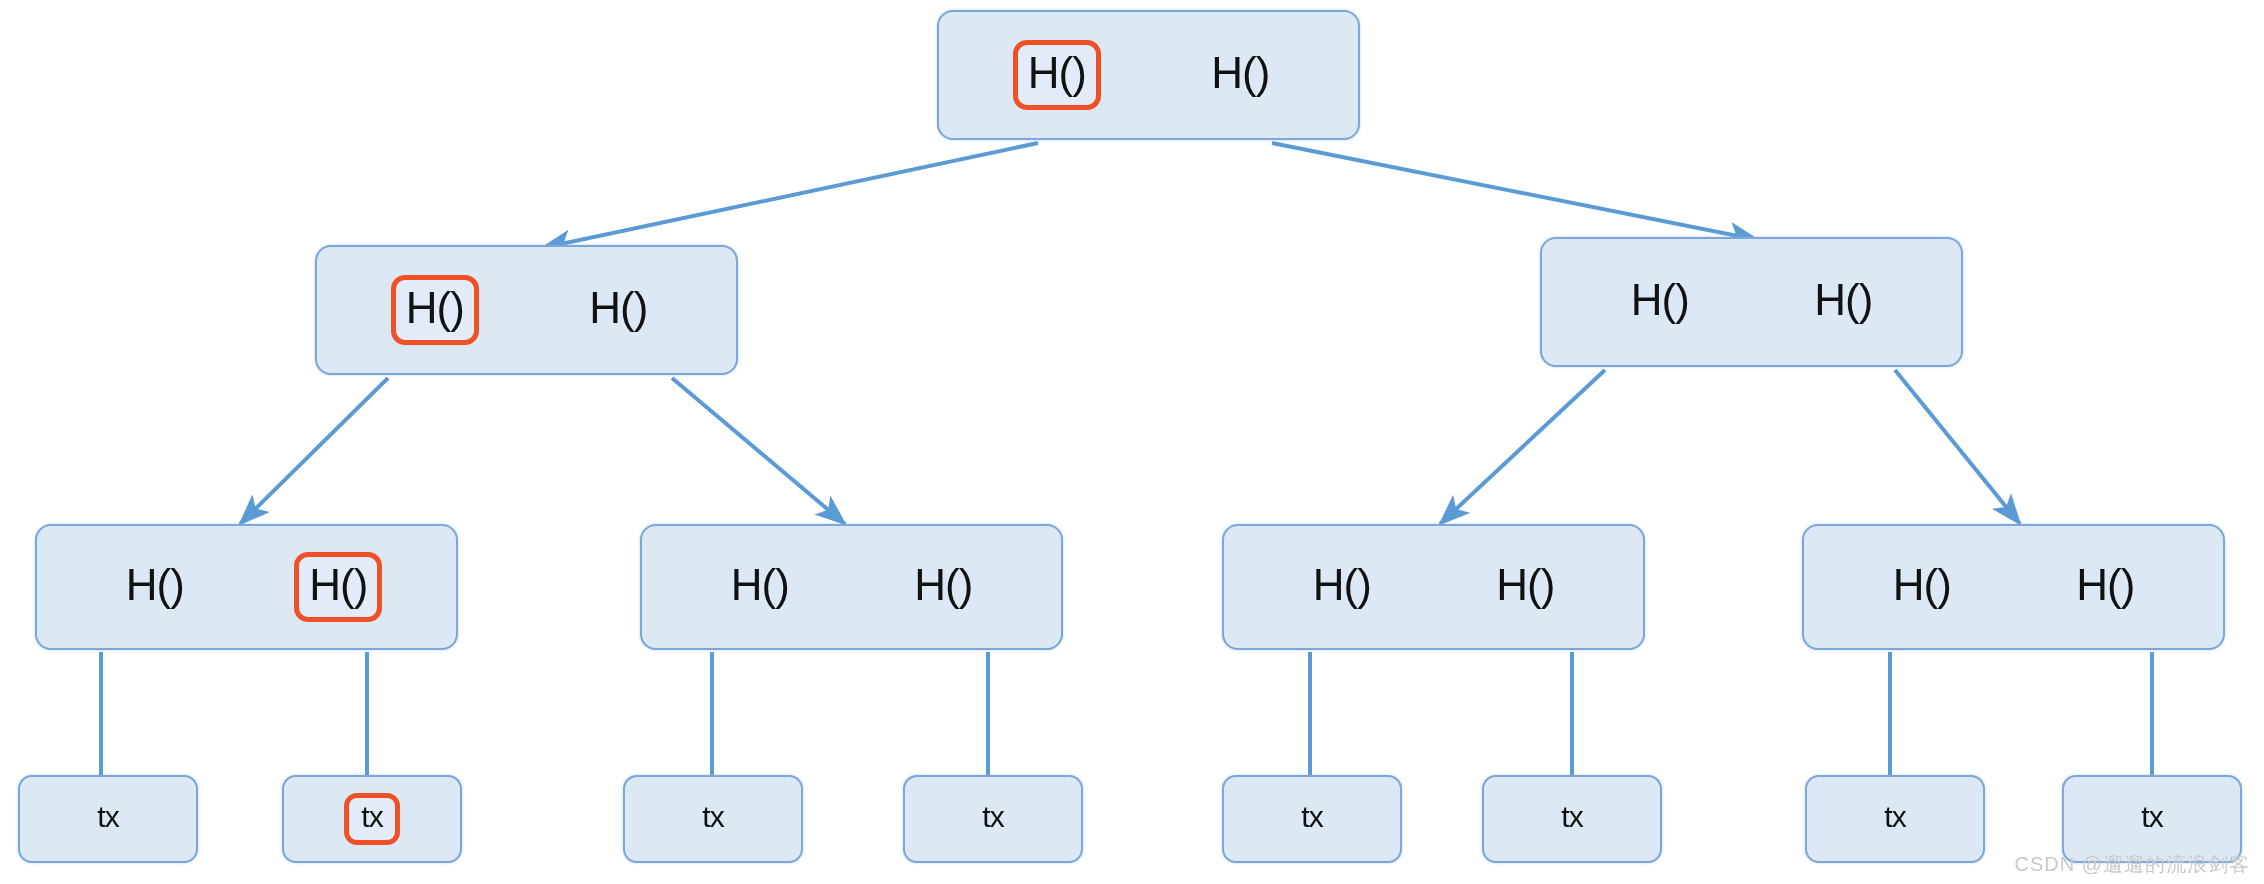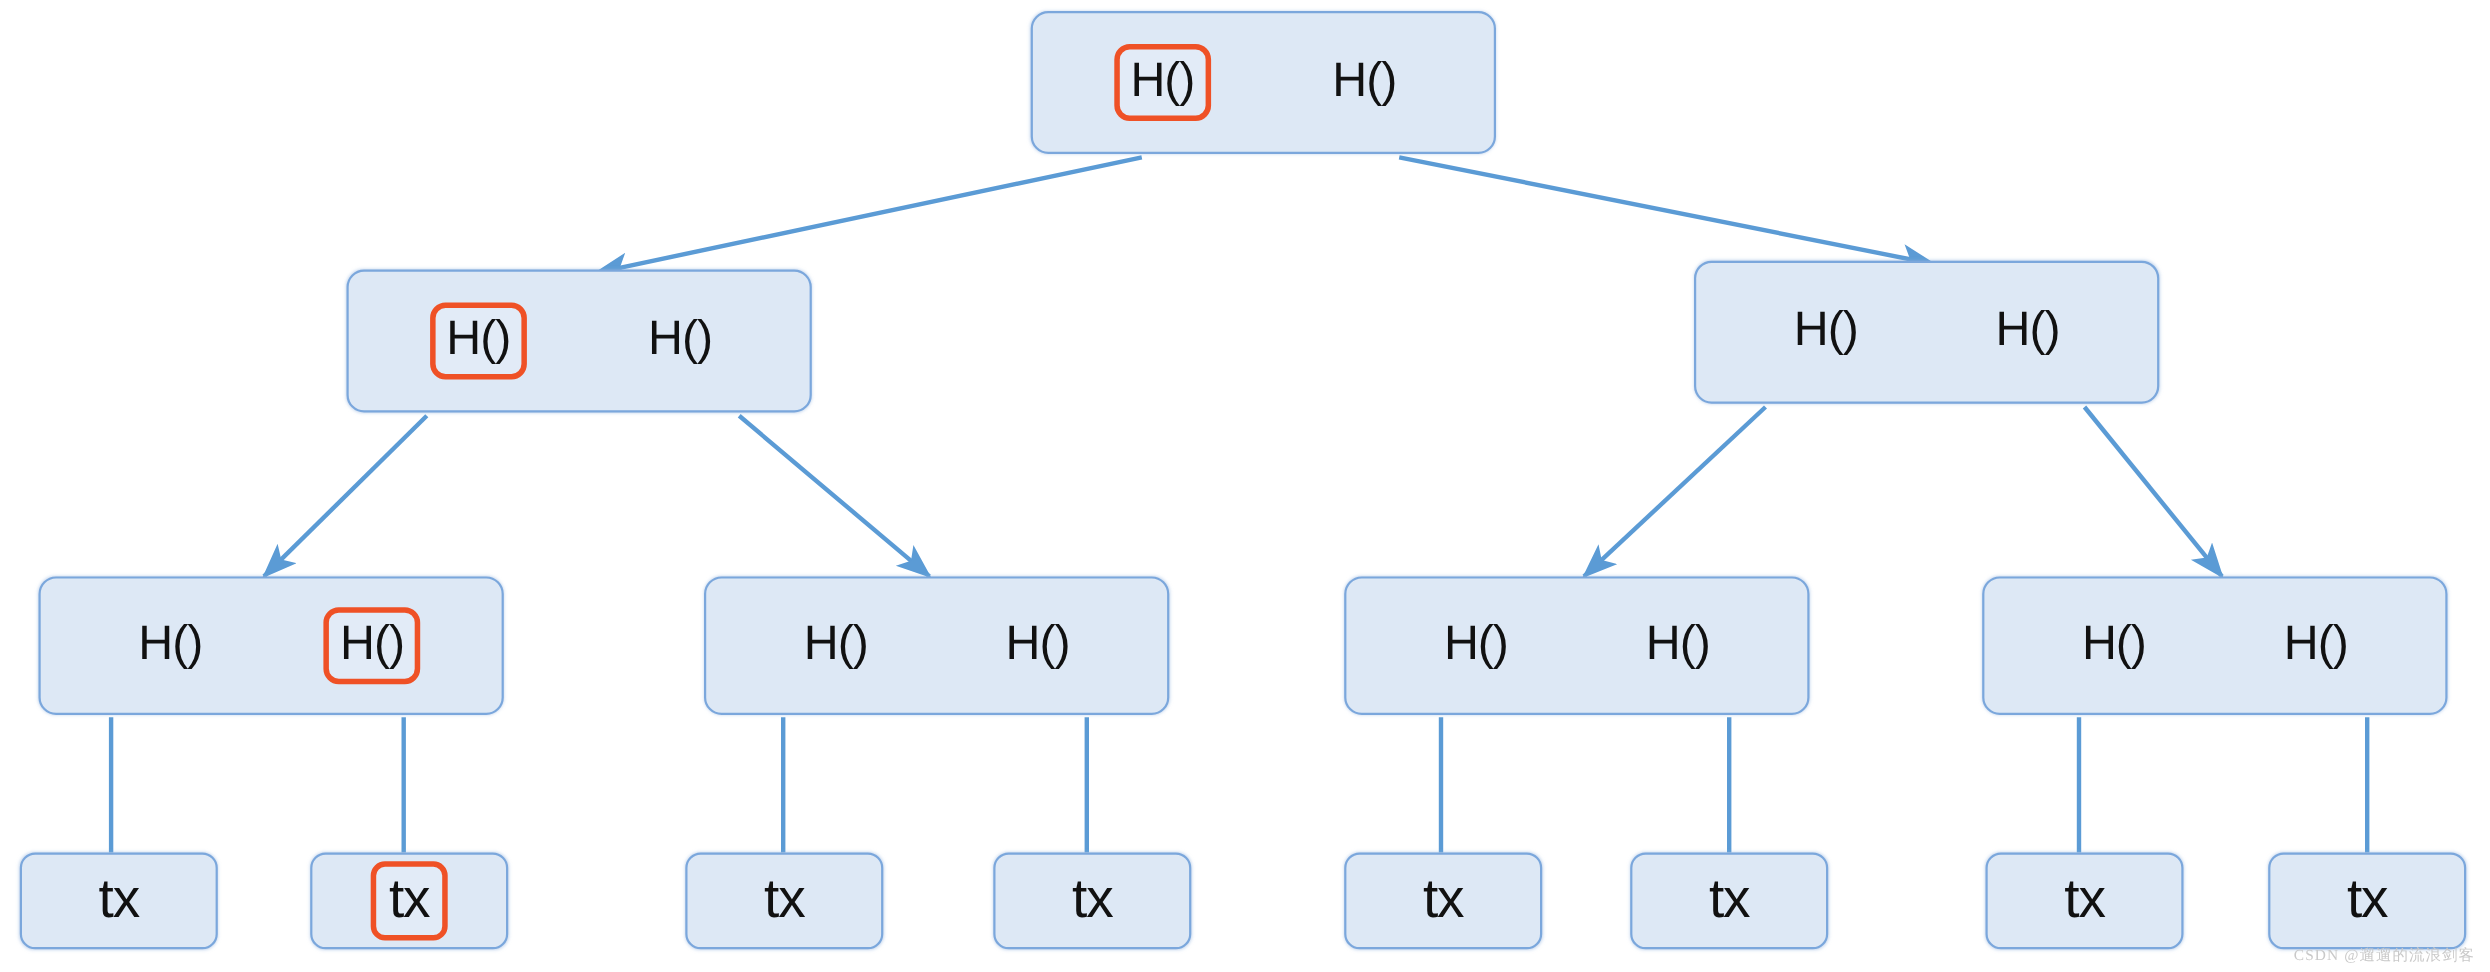--- a/index.html
+++ b/index.html
@@ -56,38 +56,38 @@
     padding: 6px 10px 10px 10px;
     box-sizing: border-box;
     border: 5px solid transparent;
     border-radius: 14px;
   }
   .cell.marked {
     border-color: #ef5126;
     background: #e2ebf7;
   }
   .leaf .cell {
-    font-size: 50px;
+    font-size: 30px;
     padding: 4px 12px 8px 12px;
   }
   .leaf .cell.marked {
     border-color: #ef5126;
     background: #e2ebf7;
     border-radius: 13px;
   }
   #watermark {
     position: absolute;
     right: 14px;
     bottom: 6px;
     color: #c9c9c9;
-    font-size: 14px;
+    font-size: 20px;
     letter-spacing: 1px;
     white-space: nowrap;
     z-index: 5;
-    font-family: Liberation Serif, serif;
+    font-family: Liberation Sans, sans-serif;
   }
 </style>
 </head>
 <body>
 
 <div id="canvas">
 
   <svg id="edges" viewBox="0 0 2264 884" preserveAspectRatio="none">
     <defs>
       <marker id="arrowhead" markerWidth="9" markerHeight="9" refX="7.4" refY="3.1" orient="auto" markerUnits="strokeWidth">

